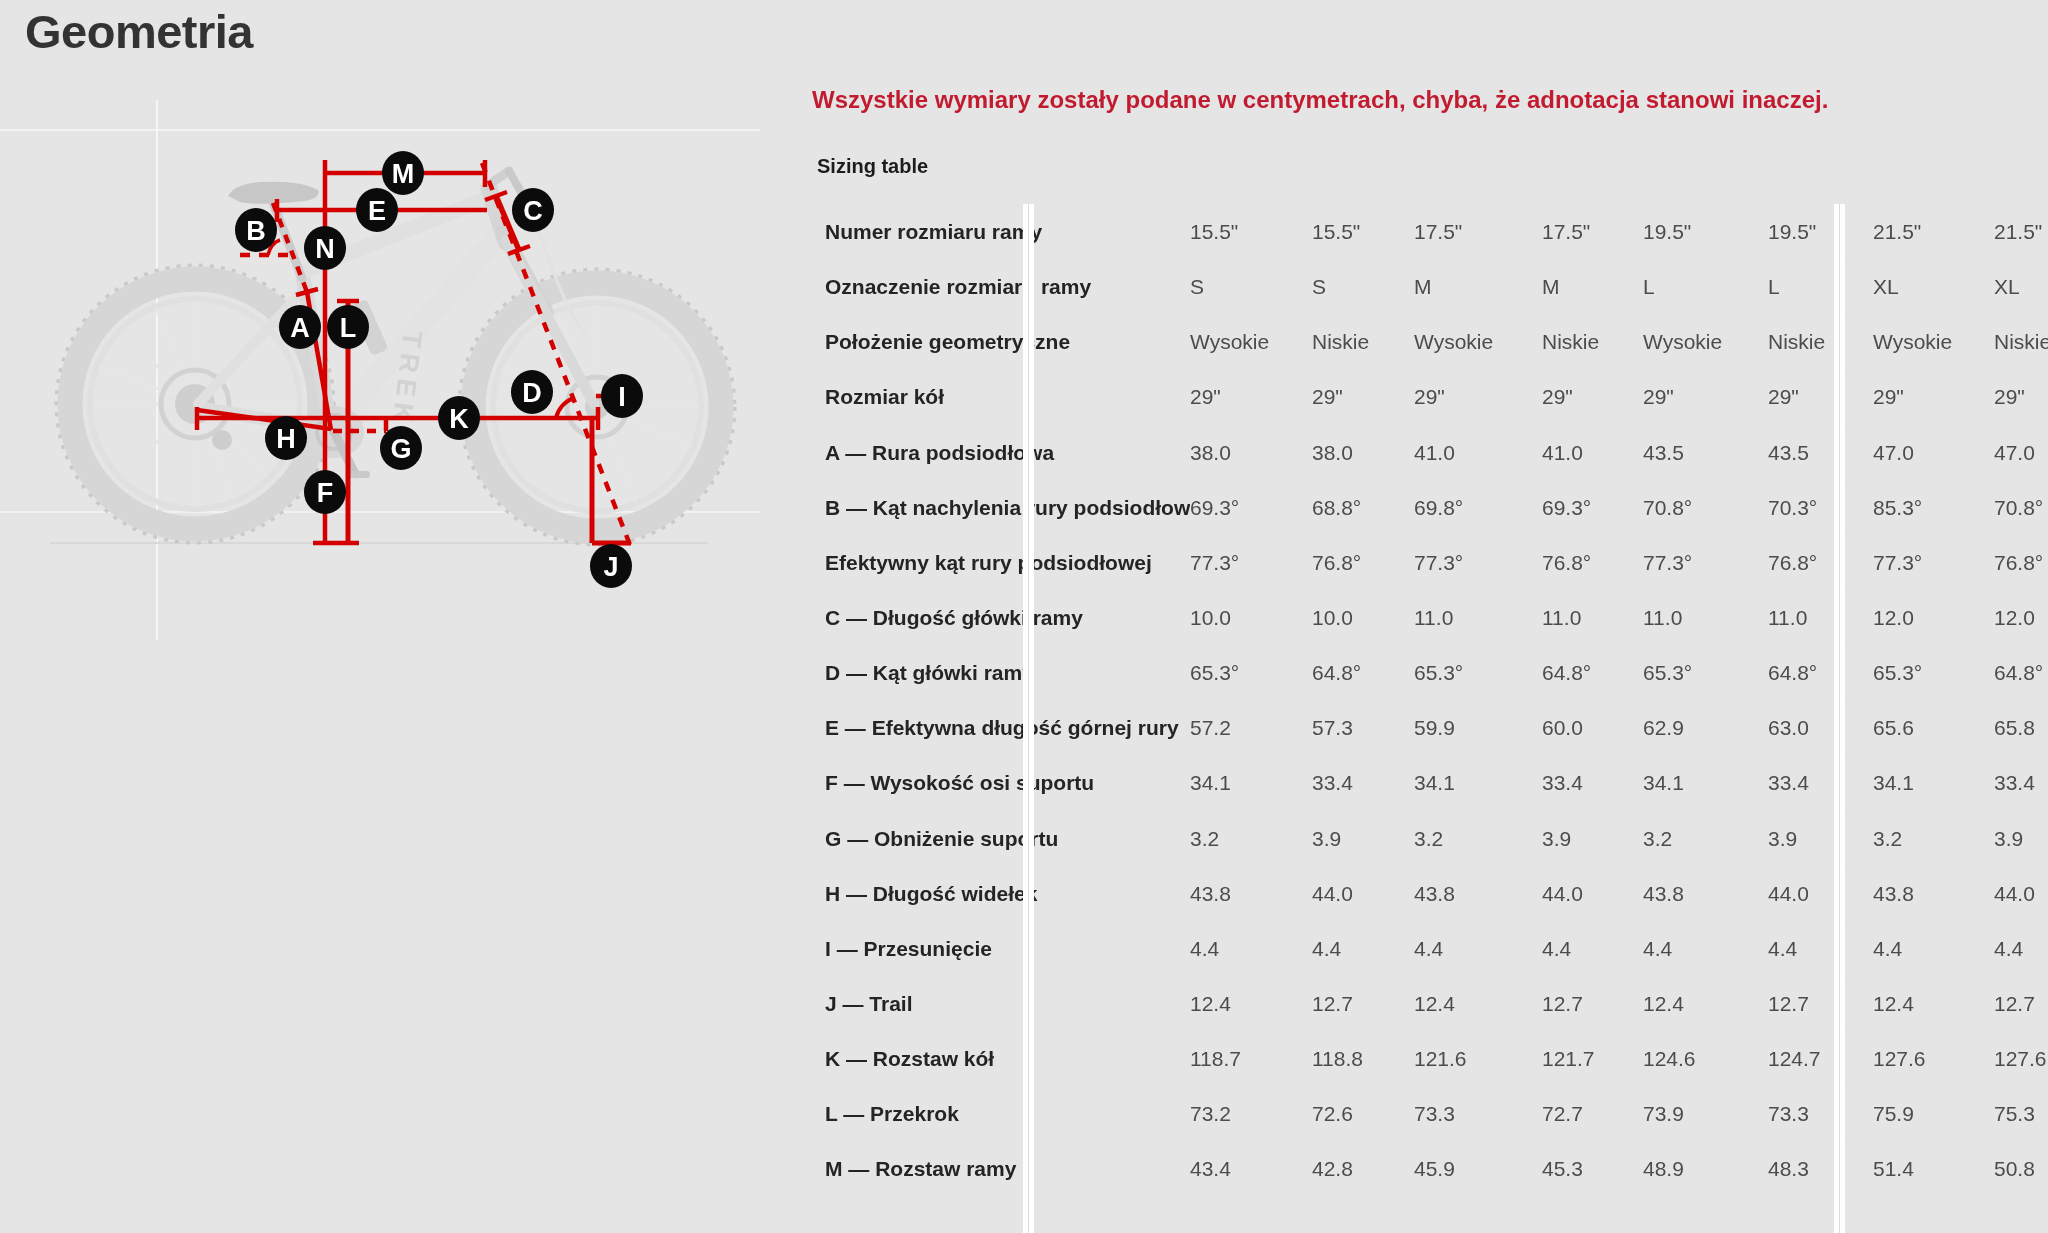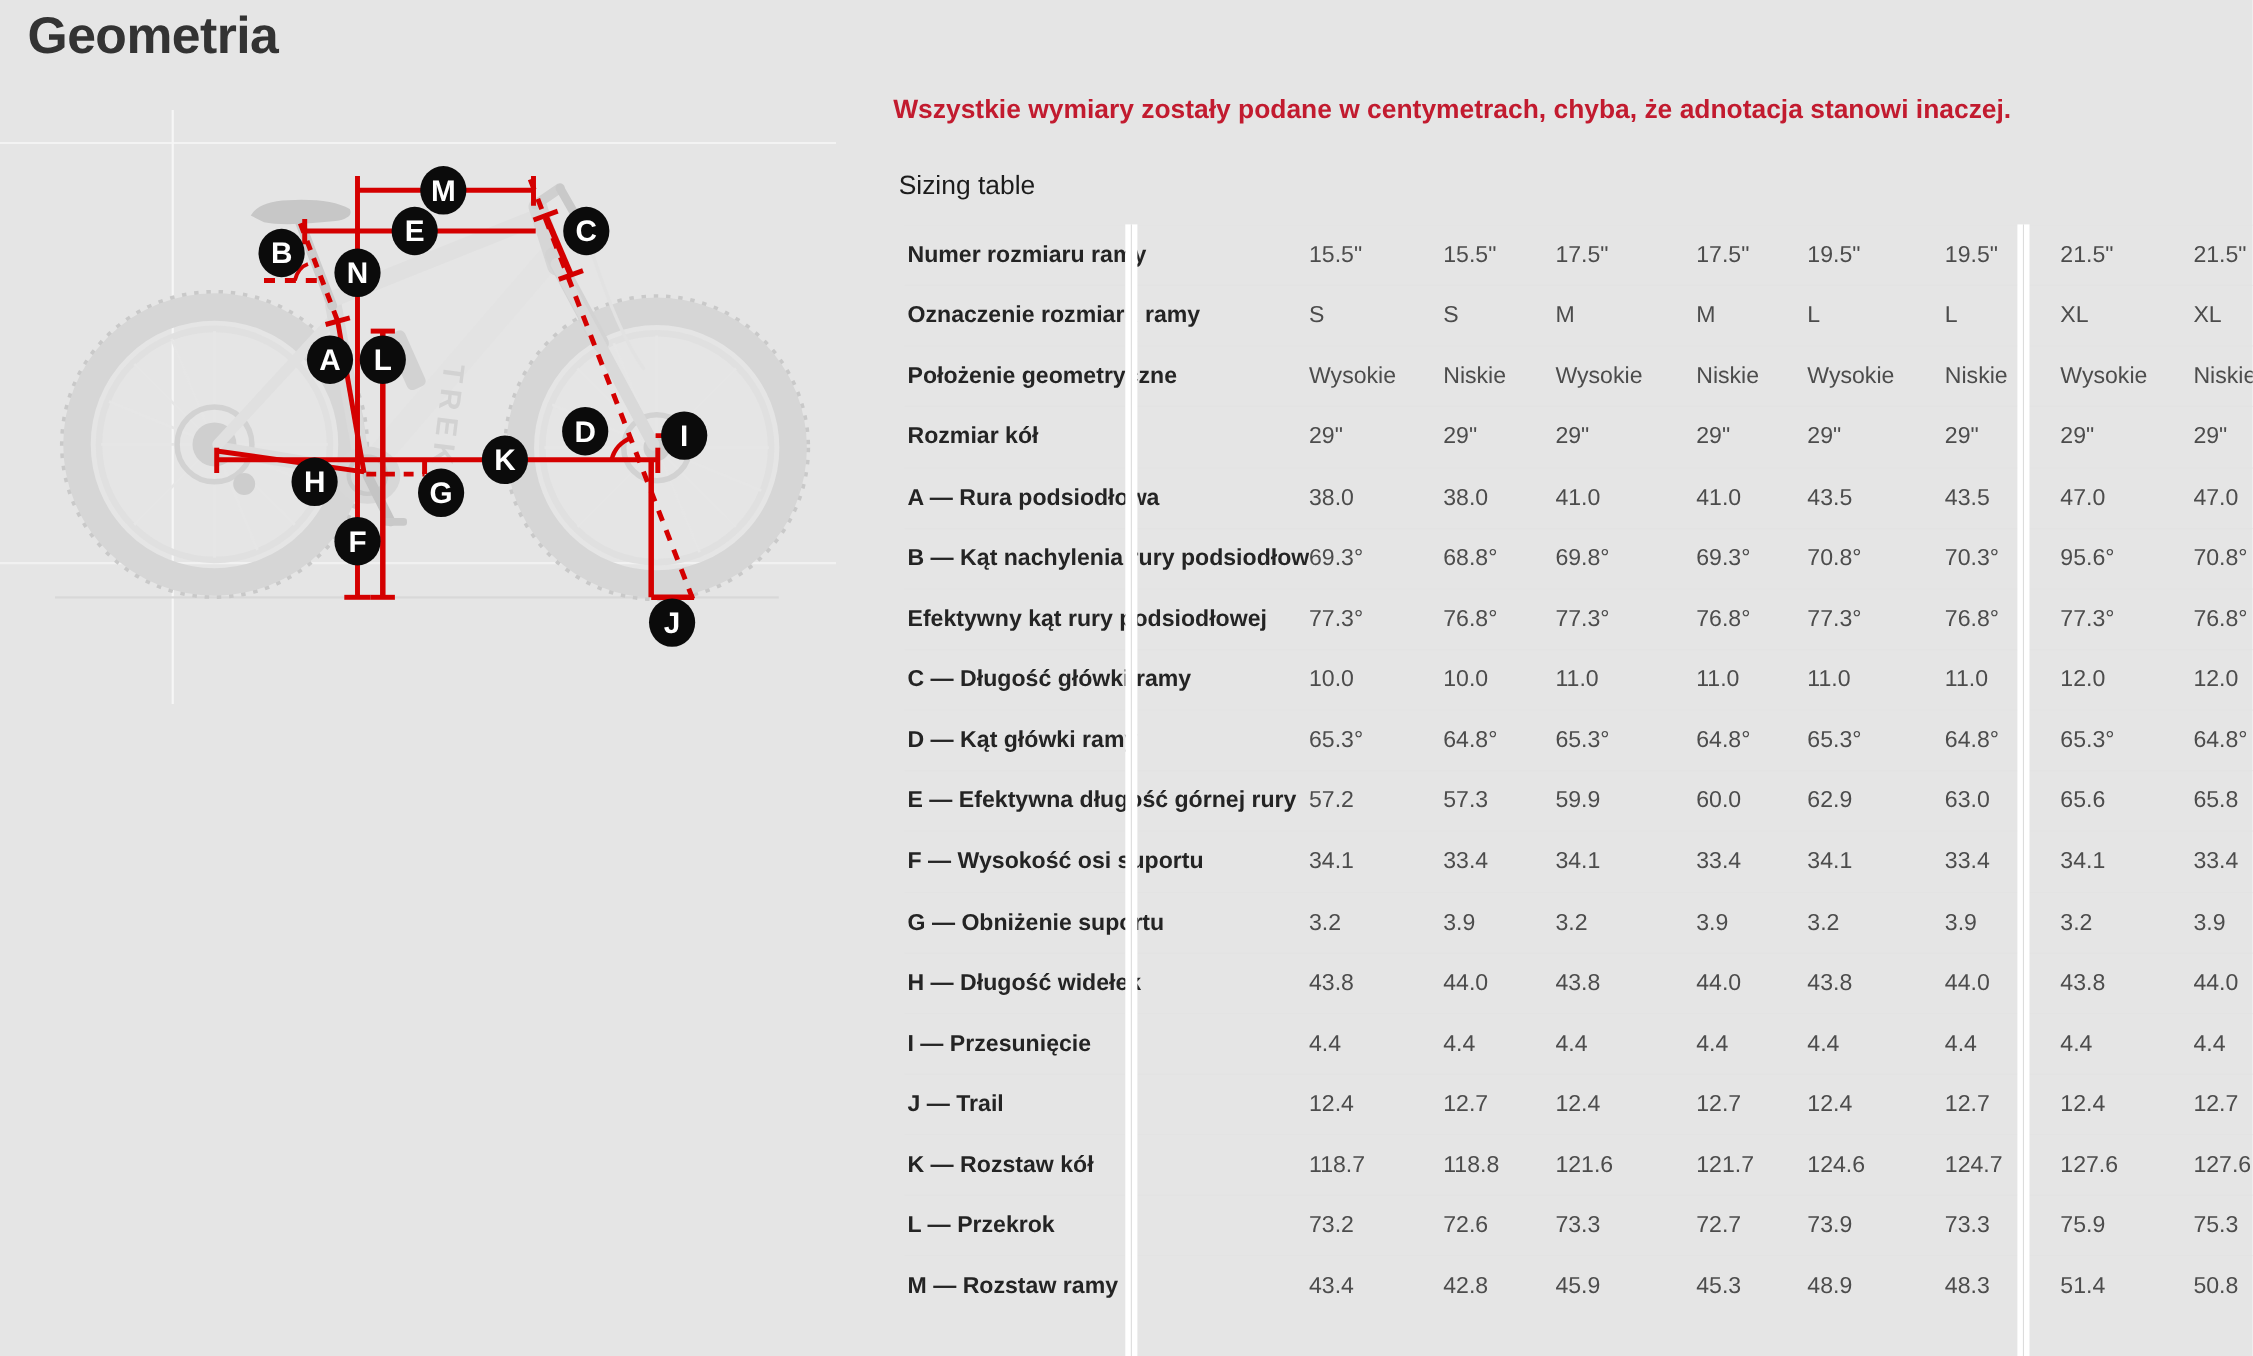--- a/index.html
+++ b/index.html
@@ -9,21 +9,21 @@
 
   
   .page-title{position:absolute;left:25px;top:4px;font-size:47px;font-weight:bold;
               color:#333;letter-spacing:-0.5px;}
 
   
   .dim-note{position:absolute;left:812px;top:86px;font-size:24px;color:#c21b2f;
             font-weight:700;}
 
   
-  .sizing-title{position:absolute;left:817px;top:155px;font-size:24px;font-weight:normal;color:#1c1c1c;}
+  .sizing-title{position:absolute;left:817px;top:155px;font-size:20px;font-weight:bold;color:#1c1c1c;}
   .table-viewport{position:absolute;left:822px;top:204px;width:1226px;height:992px;overflow:hidden;}
   .geo-table{width:1294px;}
   .geo-row{display:grid;grid-template-columns:368px 122px 102px 128px 101px 125px 105px 121px 122px;
            height:54.15px;border-top:1px solid #e3e3e3;align-items:center;}
   .geo-row .lbl{font-weight:bold;color:#242424;font-size:21px;padding-left:3px;
                 white-space:nowrap;overflow:hidden;}
   .geo-row .val{color:#4c4c4c;font-size:21px;white-space:nowrap;}
   .col-sep{position:absolute;top:204px;height:1029px;width:11px;background:#fff;}
   .col-sep::after{content:"";position:absolute;left:5px;top:0;bottom:0;width:1px;background:#dcdcdc;}
 
@@ -283,21 +283,21 @@
           <div class="val">47.0</div>
         </div>
         <div class="geo-row">
           <div class="lbl">B — Kąt nachylenia rury podsiodłowej</div>
           <div class="val">69.3°</div>
           <div class="val">68.8°</div>
           <div class="val">69.8°</div>
           <div class="val">69.3°</div>
           <div class="val">70.8°</div>
           <div class="val">70.3°</div>
-          <div class="val">95.6°</div>
+          <div class="val">85.3°</div>
           <div class="val">70.8°</div>
         </div>
         <div class="geo-row">
           <div class="lbl">Efektywny kąt rury podsiodłowej</div>
           <div class="val">77.3°</div>
           <div class="val">76.8°</div>
           <div class="val">77.3°</div>
           <div class="val">76.8°</div>
           <div class="val">77.3°</div>
           <div class="val">76.8°</div>

